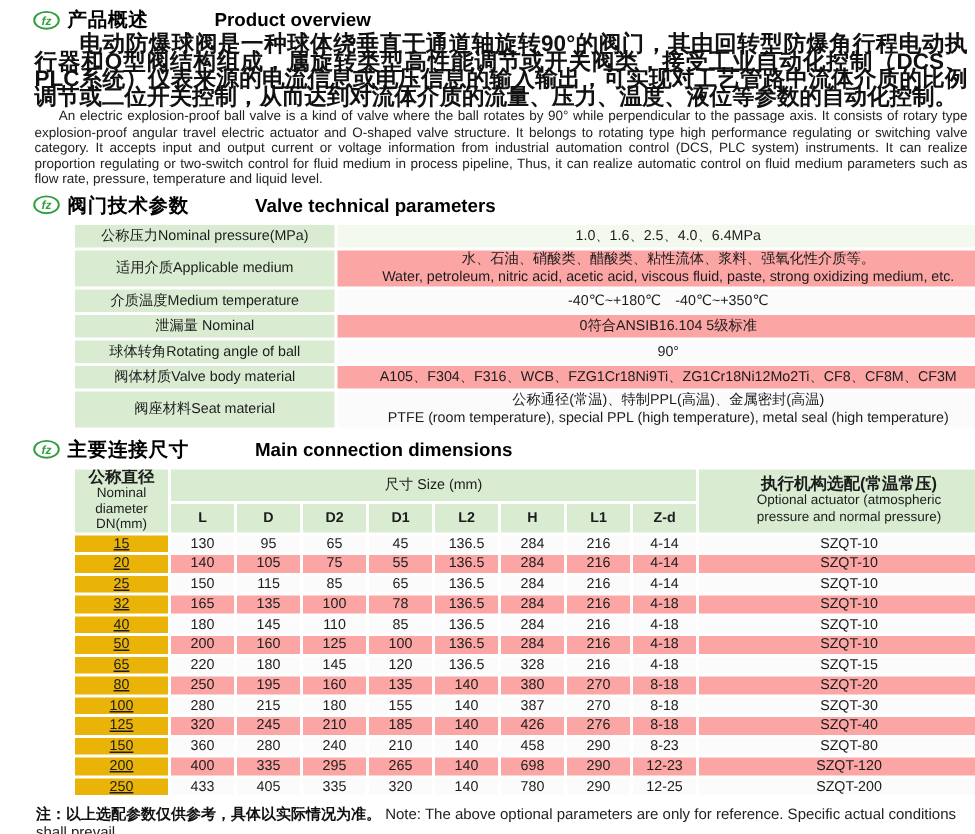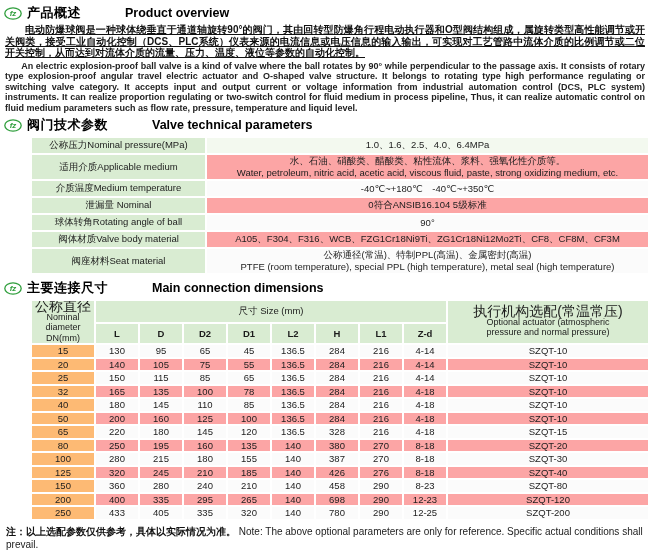--- a/index.html
+++ b/index.html
@@ -1,53 +1,53 @@
 <!DOCTYPE html>
 <html><head>
 <meta charset="utf-8">
 <style>
   * { margin:0; padding:0; box-sizing:border-box; }
   html,body { width:650px; height:556px; background:#ffffff; overflow:hidden;
     font-family:"Liberation Sans","DejaVu Sans",sans-serif; color:#1c1c1c; }
-  .page { width:650px; height:494px; padding:2px 2px 0 2px; }
+  .page { width:650px; height:494px; padding:2px 2px 0 20px; }
 
   .section-header { display:flex; align-items:center; gap:5px; margin:2px 0 2px 2px; }
   .logo { flex:0 0 auto; }
   .title-zh { font-size:13px; font-weight:bold; color:#000; letter-spacing:0.5px; }
   .title-en { font-size:12.5px; font-weight:bold; color:#000;margin-left:39px; }
 
-  .para-zh { font-size:10px; line-height:11.5px; font-weight:bold; color:#111;
-    text-indent:2em; text-align:justify; margin:1px 3px 0 3px;text-decoration:underline; }
+  .para-zh { font-size:15px; line-height:11.5px; font-weight:bold; color:#111;
+    text-indent:2em; text-align:justify; margin:1px 3px 0 3px; }
   .para-en { font-size:9px; line-height:10.5px; color:#222;
-    text-indent:1.8em; text-align:justify; margin:2px 3px 3px 3px;font-weight:bold; }
+    text-indent:1.8em; text-align:justify; margin:2px 3px 3px 3px; }
 
   table { border-collapse:separate; border-spacing:2px; table-layout:fixed;
     width:620px; margin-left:28px; }
   td,th { font-weight:normal; }
   .cell { font-size:9.5px; text-align:center; vertical-align:middle; color:#1c1c1c;
     overflow:hidden; white-space:nowrap; }
   .wrap { white-space:normal; }
 
   
   .tech-table .label-cell { background:#d9ecd2; height:15px; }
   .tech-table .value-cell { height:15px; }
   .tone-green-a { background:#e5f2df; }
   .tone-green-b { background:#f3f9ef; }
   .tone-gray { background:#fca5a5; }
   .tone-white { background:#fbfbfb; }
   .two-line div { line-height:12px; }
 
   
   .head { background:#d9ecd2; font-size:9.5px; }
   .head-lines div { line-height:10.5px; font-size:9px; }
-  .head-lines div:first-child { font-weight:normal; font-size:14px; }
+  .head-lines div:first-child { font-weight:bold; font-size:11px; }
   .size-group { height:16px; font-weight:normal; }
   .size-sub { height:14px; font-weight:bold; }
   .dim-table td.cell { height:11.5px; }
-  .dn-cell { background:#fdba74; }
+  .dn-cell { background:#eab308;text-decoration:underline; }
 
   .note { margin:4px 0 0 4px; font-size:10px; color:#222; }
   .note .note-zh { font-weight:bold; color:#111; }
 </style>
 </head>
 <body>
 
 <div class="page">
 
   <div class="section-header">

